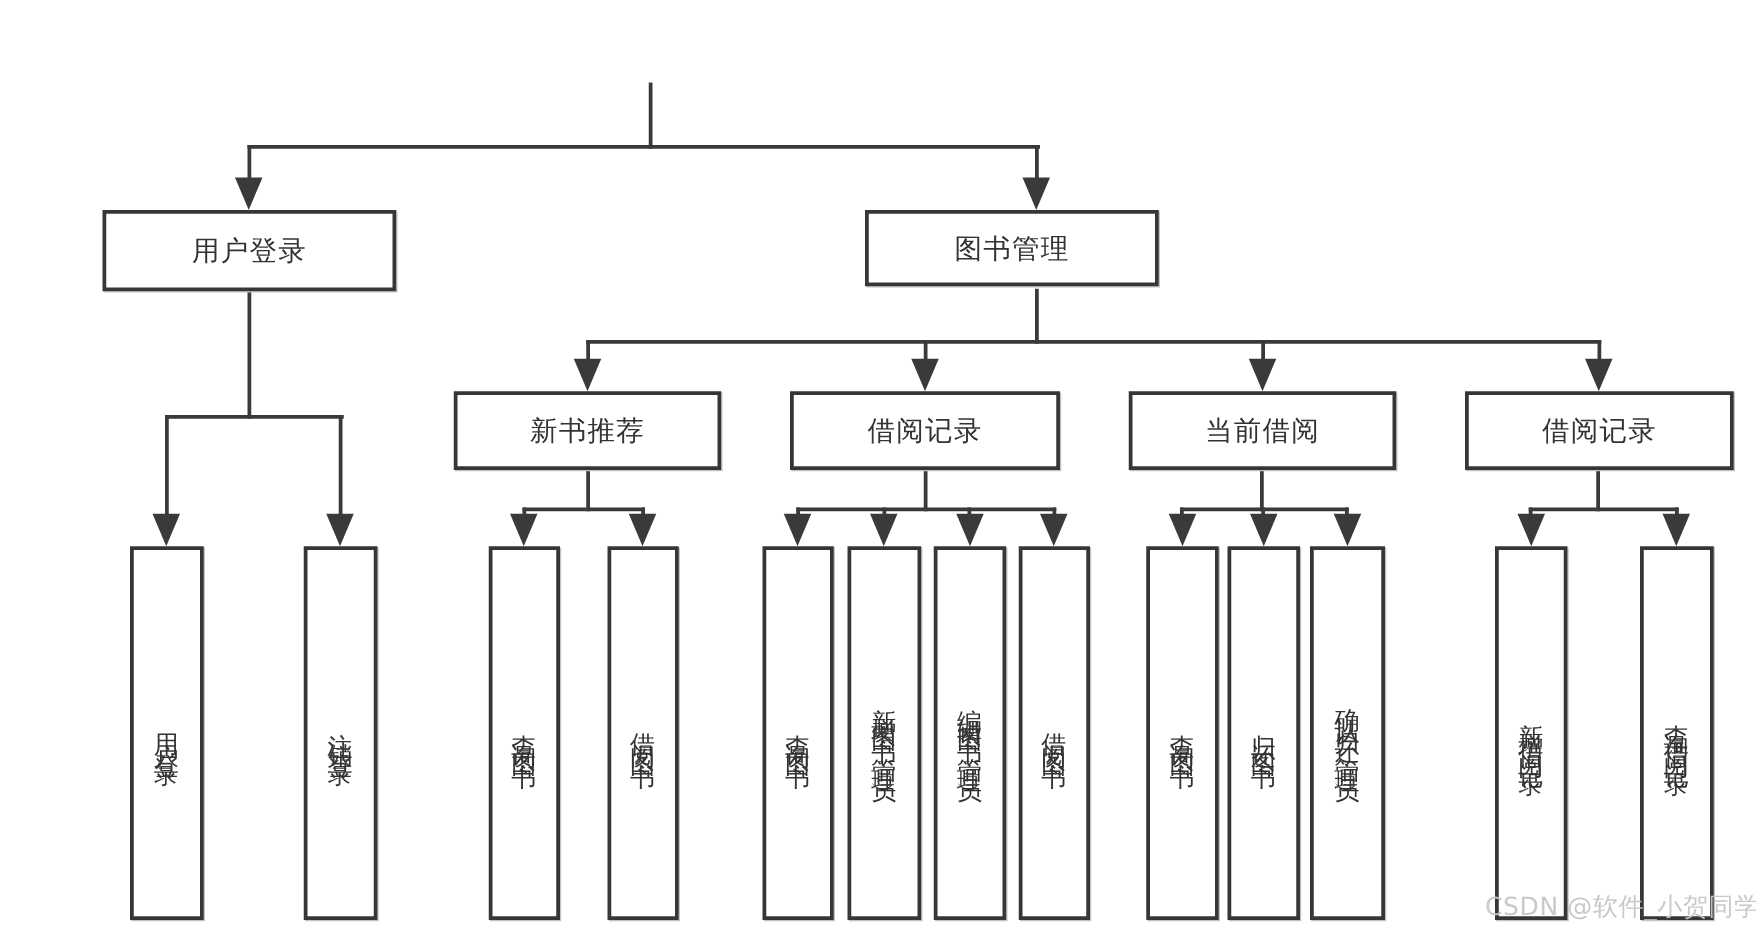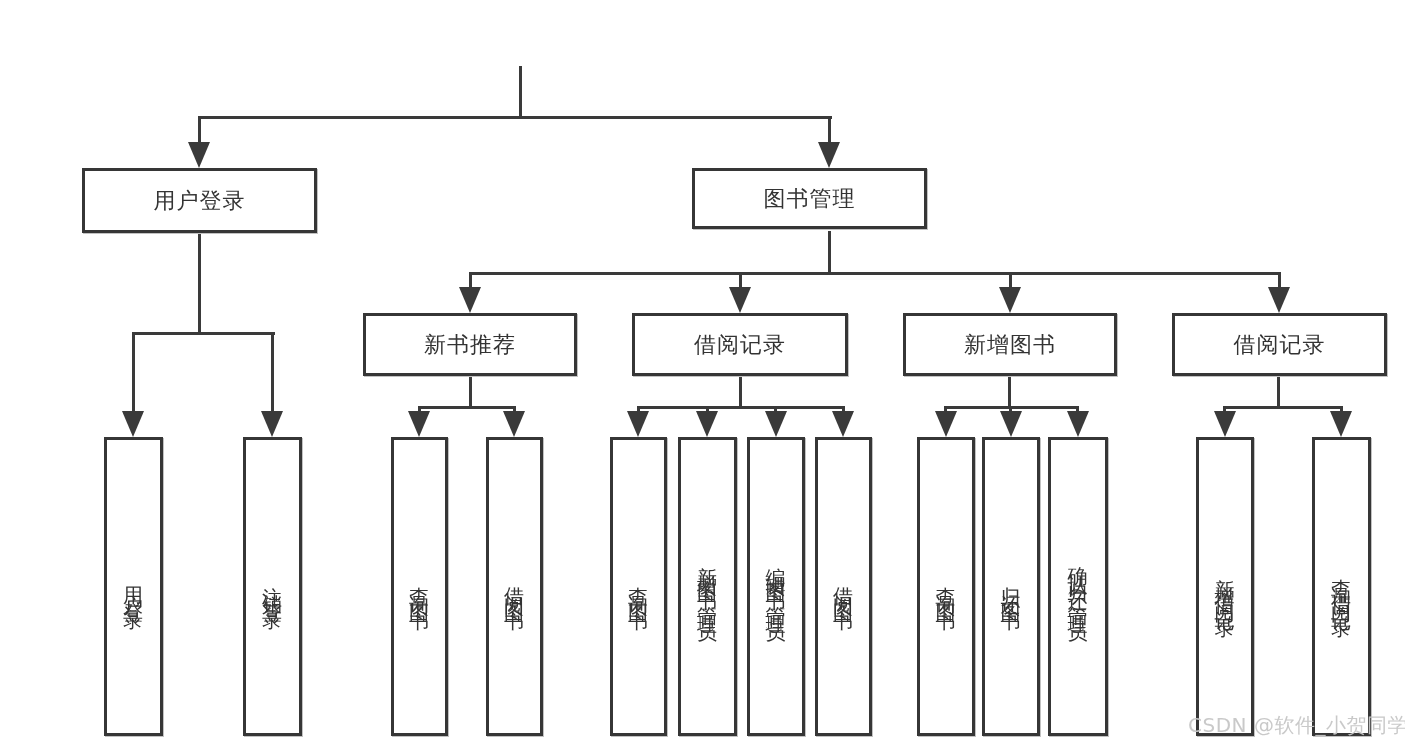--- a/index.html
+++ b/index.html
@@ -107,21 +107,21 @@
     <span class="hlabel">图书管理</span>
   </div>
 
   <div class="hbox" style="left:363px;top:313px;width:214px;height:63px;">
     <span class="hlabel">新书推荐</span>
   </div>
   <div class="hbox" style="left:632px;top:313px;width:216px;height:63px;">
     <span class="hlabel">借阅记录</span>
   </div>
   <div class="hbox" style="left:903px;top:313px;width:214px;height:63px;">
-    <span class="hlabel">新增图书</span>
+    <span class="hlabel">当前借阅</span>
   </div>
   <div class="hbox" style="left:1172px;top:313px;width:215px;height:63px;">
     <span class="hlabel">借阅记录</span>
   </div>
 
   <div class="vbox" style="left:104px;width:59px;">
     <span class="vlabel">用户登录</span>
   </div>
   <div class="vbox" style="left:243px;width:59px;">
     <span class="vlabel">注销登录</span>

